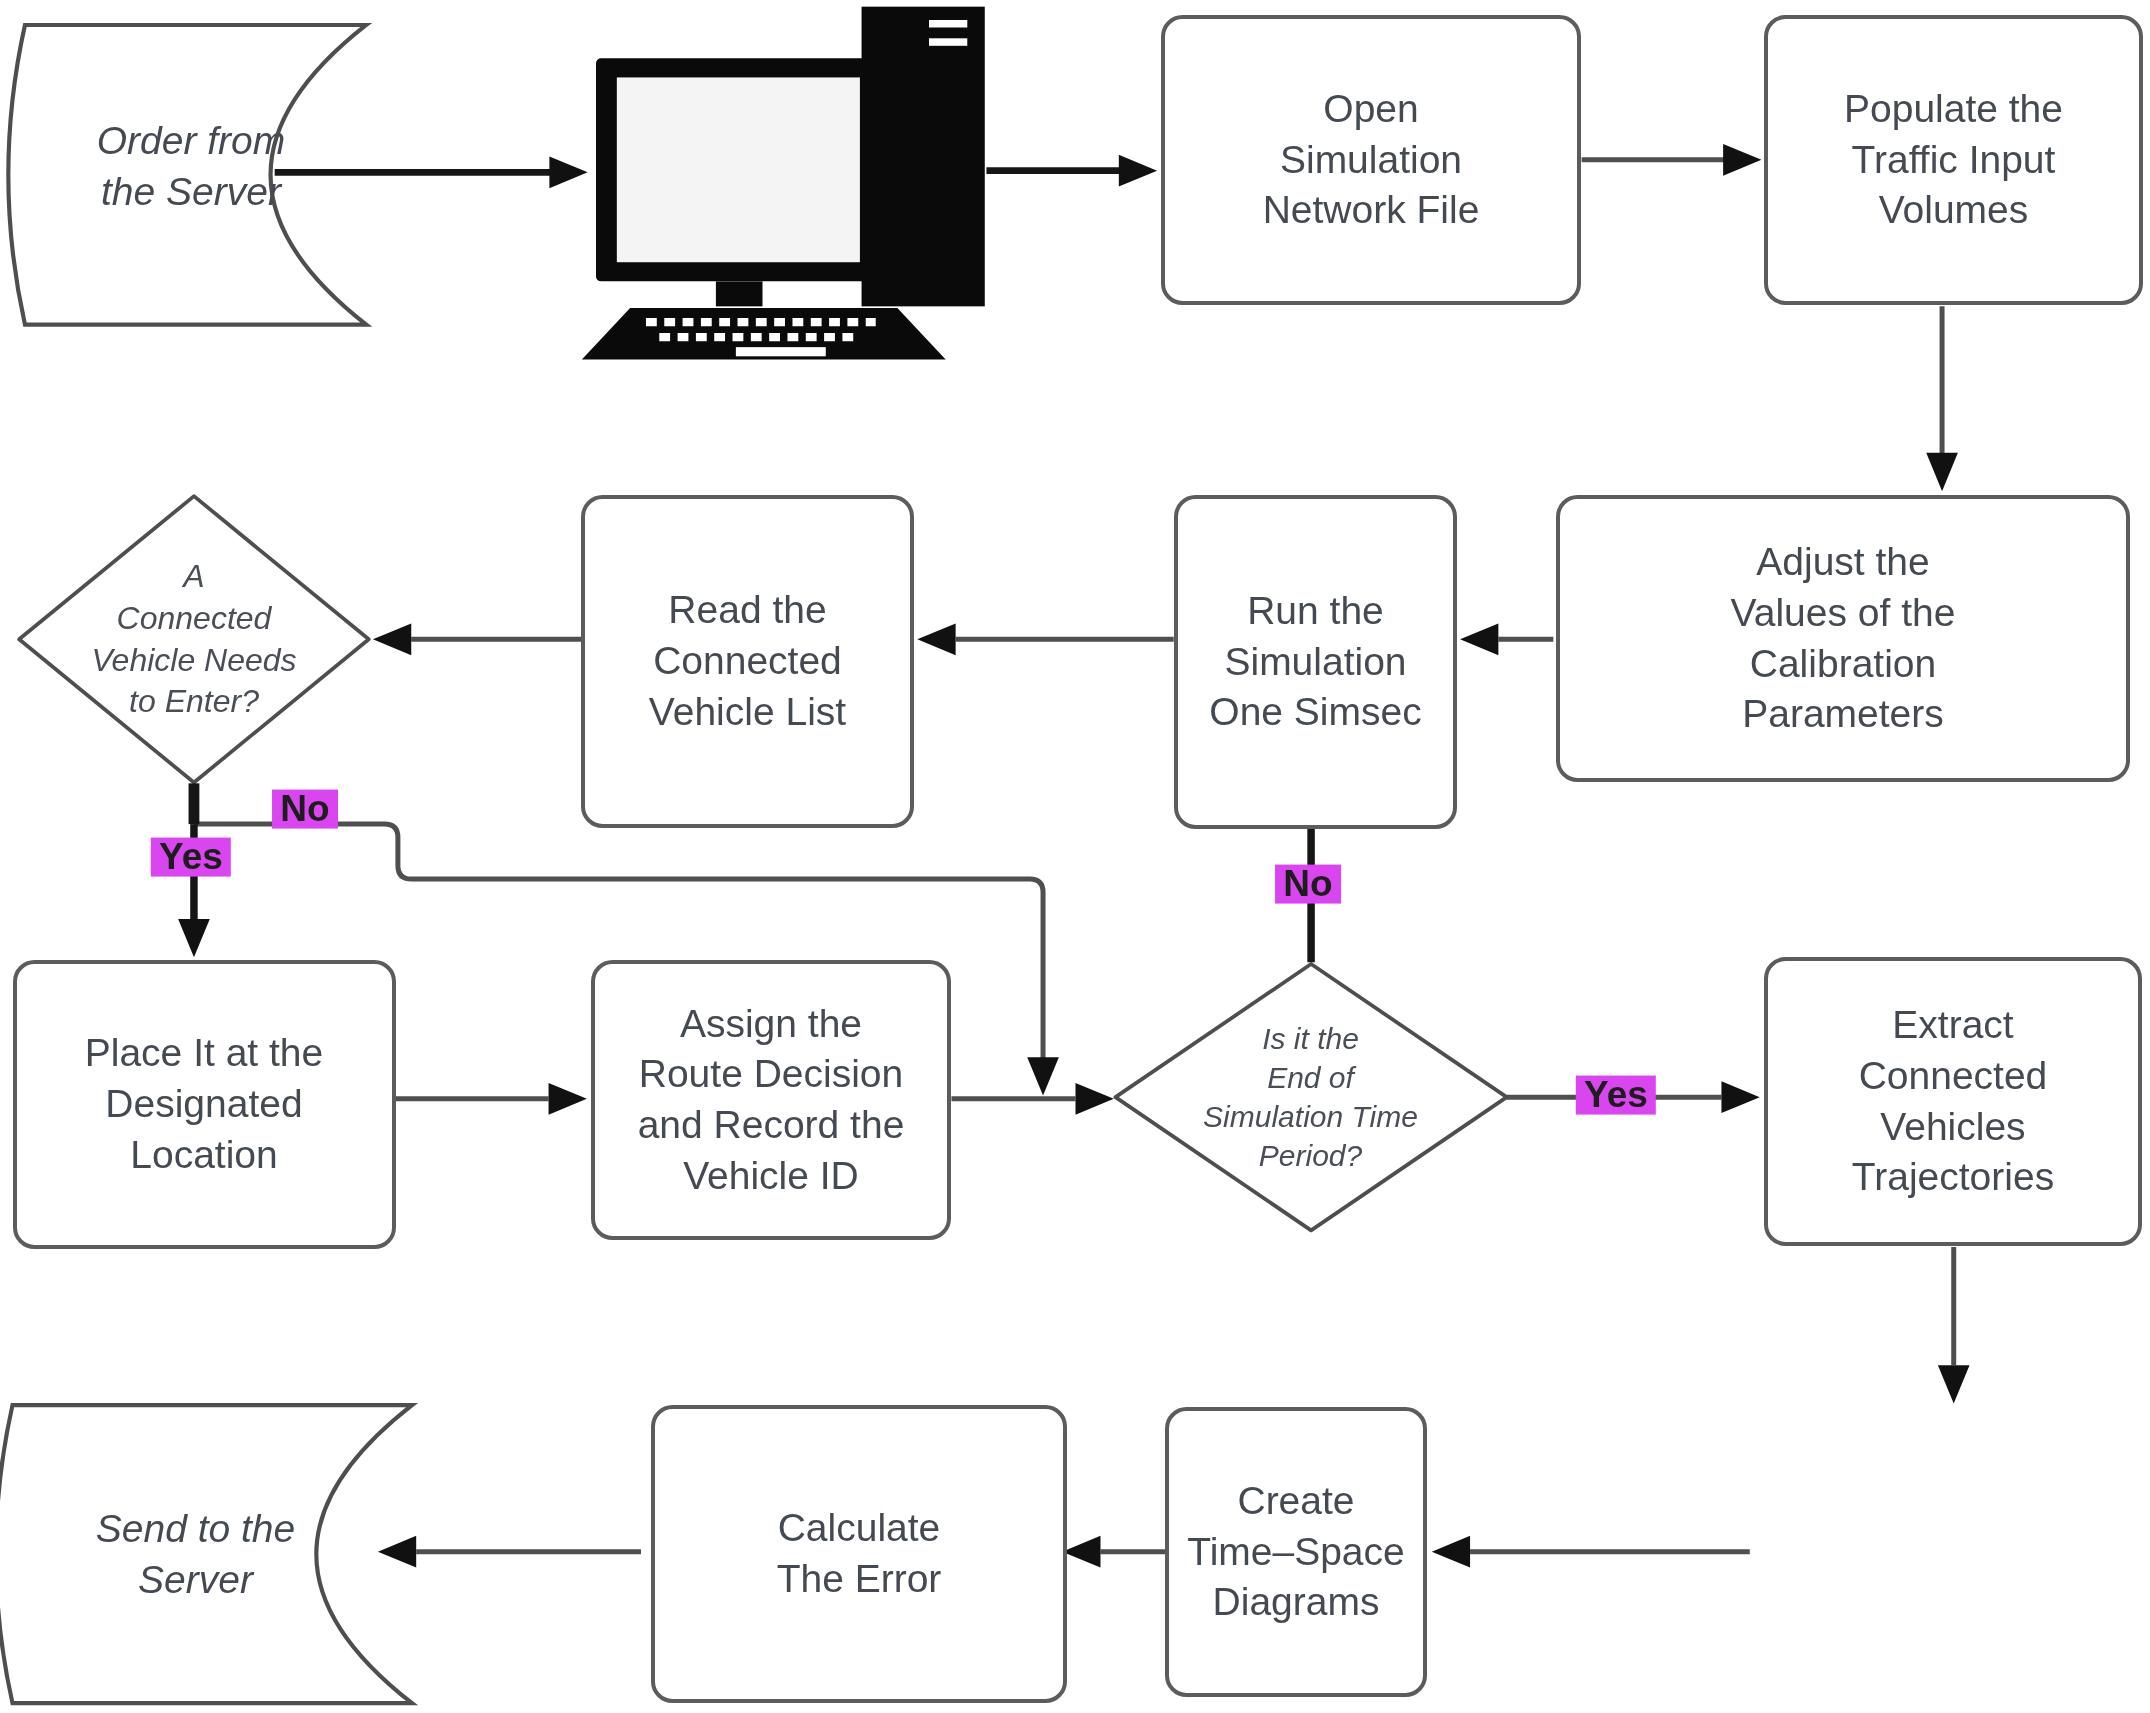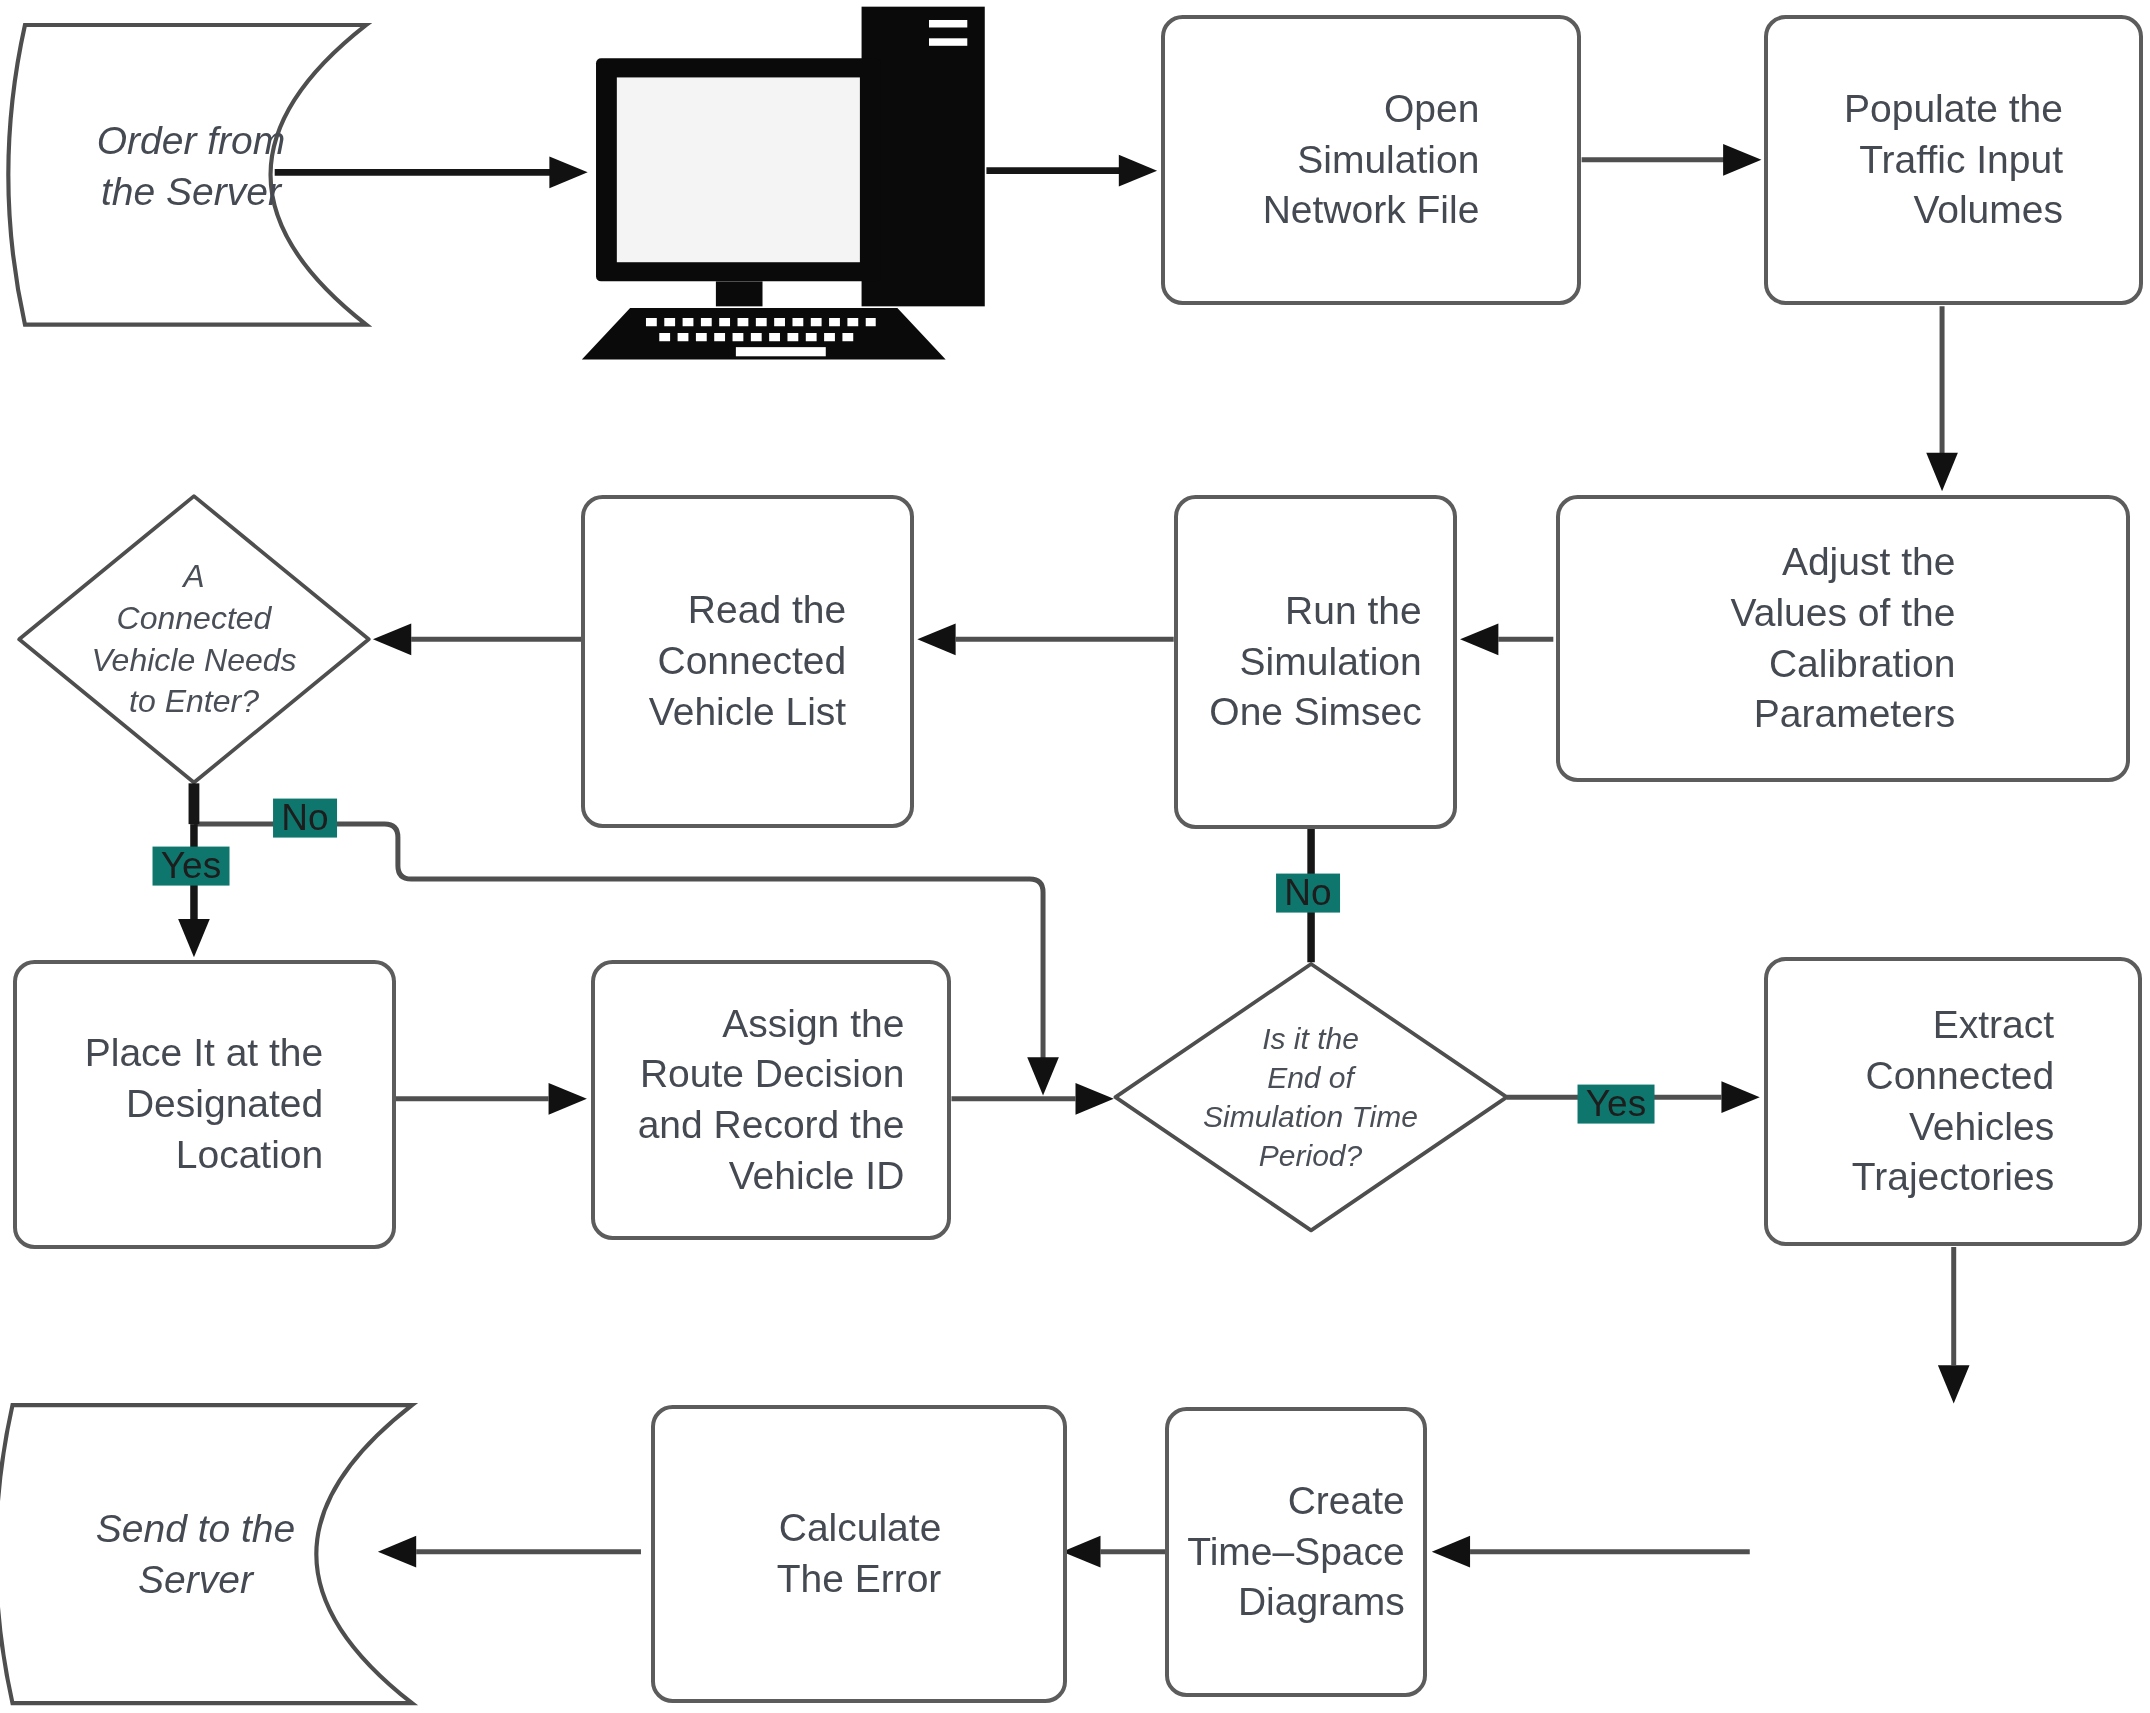--- a/index.html
+++ b/index.html
@@ -15,21 +15,21 @@
   .box{
     position:absolute;
     z-index:2;
     box-sizing:border-box;
     border:4.2px solid #5c5c5c;
     border-radius:21.6px;
     background:#ffffff;
     display:flex;
     align-items:center;
     justify-content:center;
-    text-align:right;
+    text-align:center;
     white-space:pre-line;
     color:#454a52;
     font-size:39px;
     line-height:1.3;
   }
   .freelabel{
     position:absolute;
     z-index:2;
     display:flex;
     align-items:center;
@@ -41,27 +41,26 @@
     line-height:1.3;
     font-style:italic;
   }
   .dtext{font-size:32px;color:#4a4f57;line-height:1.3;}
   .d2text{font-size:30px;color:#4a4f57;line-height:1.3;}
   .clientlabel{font-size:39px;color:#2d2d2d;}
   .edgelabel{
     position:absolute;
     z-index:3;
     transform:translate(-50%,-50%);
-    background:#0f766e;
+    background:#d946ef;
     color:#1d1d1d;
-    font-weight:normal;
+    font-weight:bold;
     font-size:37px;
     line-height:1.05;
     padding:0 8.3px;
-    margin-top:9px;
   }
 </style>
 </head>
 <body>
 
 <div class="canvas">
 
   <svg class="layer" width="2151" height="1714" viewBox="0 0 2584 2059">
 
     <path d="M30 30 L440 30 Q210 210 440 390 L30 390 Q-10 210 30 30 Z" fill="#ffffff" stroke="#4e4e4e" stroke-width="5"></path>

